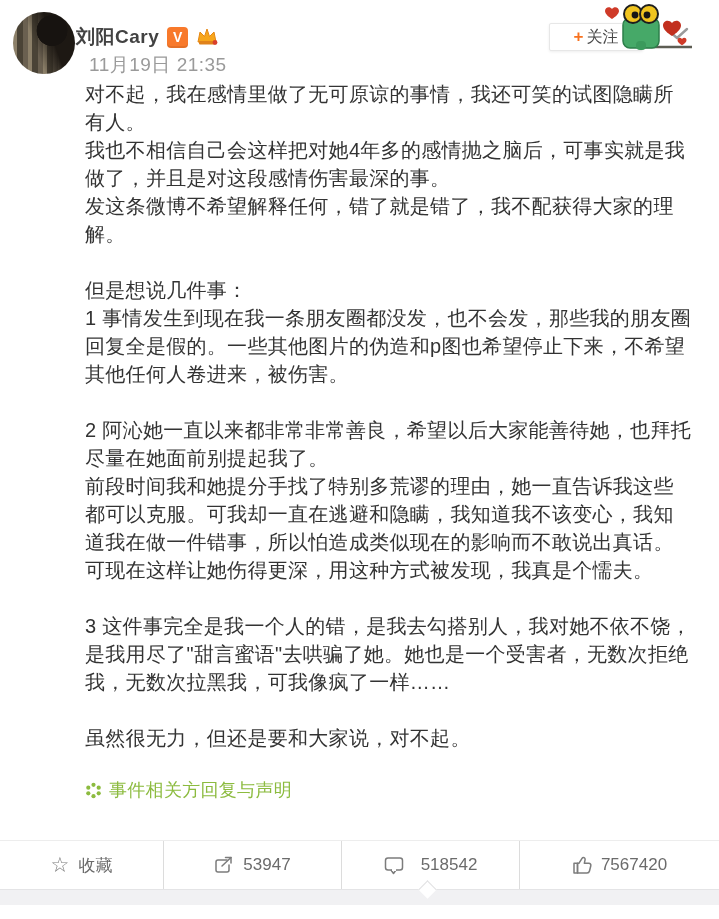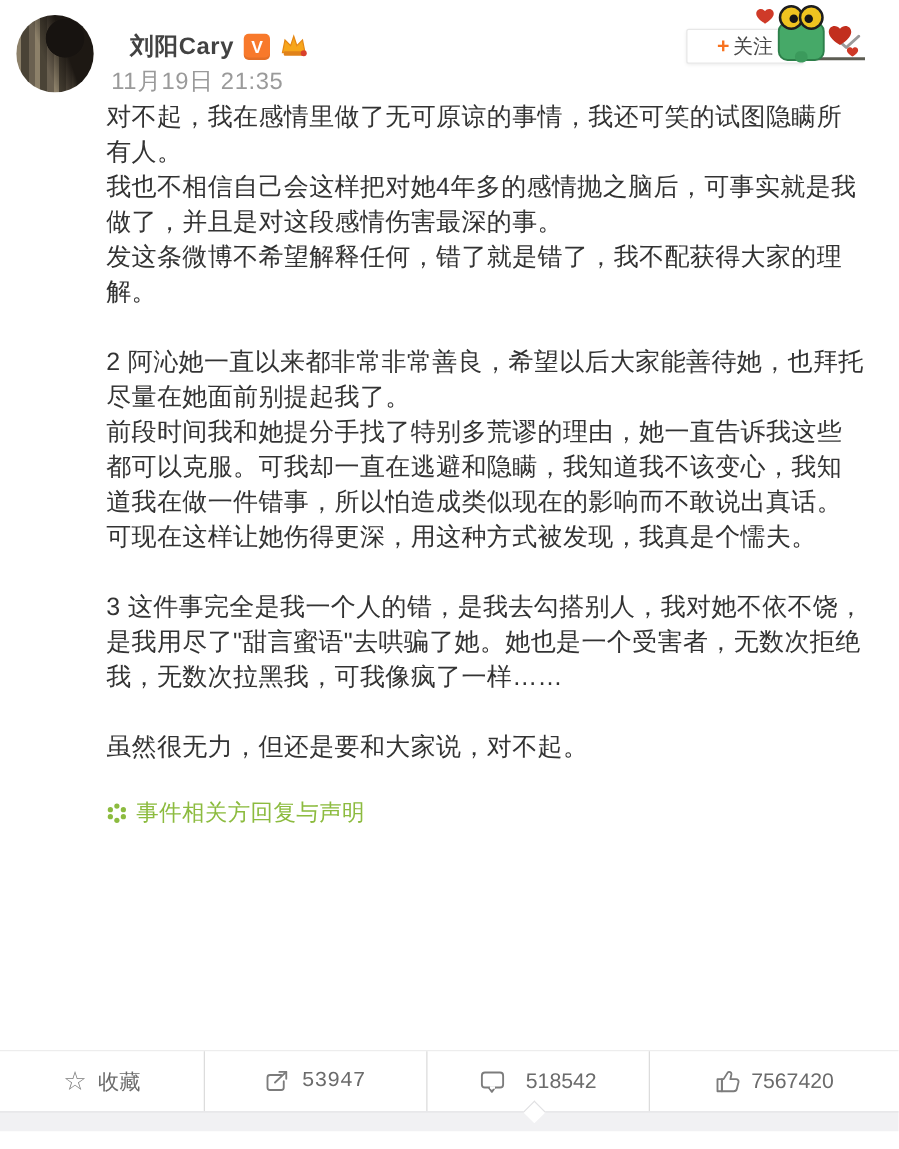--- a/index.html
+++ b/index.html
@@ -10,21 +10,21 @@
   }
   
   .avatar{
     position:absolute;left:13px;top:12px;width:62px;height:62px;border-radius:50%;
     overflow:hidden;
     background:
       radial-gradient(circle at 63% 30%, #171310 0 26%, rgba(0,0,0,0) 27%),
       linear-gradient(250deg, #1d1813 0 38%, rgba(0,0,0,0) 62%),
       repeating-linear-gradient(90deg,#8c8069 0 4px,#4a4336 4px 10px,#6a6050 10px 15px);
   }
-  .name-row{position:absolute;left:104px;top:24px;display:flex;align-items:center;gap:8px;}
+  .name-row{position:absolute;left:76px;top:24px;display:flex;align-items:center;gap:8px;}
   .author{font-size:19px;font-weight:bold;color:#424242;letter-spacing:.5px;}
   .v-badge{
     width:21px;height:21px;border-radius:4px;background:#f8792b;color:#fff;
     font-size:14px;font-weight:bold;display:flex;align-items:center;justify-content:center;
     box-shadow:inset 0 -2px 0 rgba(0,0,0,.08);
   }
   .crown{width:22px;height:20px;}
   .timestamp{position:absolute;left:89px;top:52px;font-size:19px;color:#9a9a9a;letter-spacing:.5px;}
   .follow-btn{
     position:absolute;left:549px;top:23px;width:92px;height:26px;background:#fff;
@@ -49,21 +49,21 @@
   .action-bar{
     position:absolute;left:0;top:840px;width:719px;height:48px;background:#fff;
     border-top:1px solid #ededed;display:flex;align-items:stretch;
   }
   .action-item{
     display:flex;align-items:center;justify-content:center;gap:9px;
     color:#6b6b6b;font-size:17px;cursor:pointer;
   }
   .action-item + .action-item{border-left:1px solid #dcdcdc;}
   .ai-1{flex:0 0 163px;}
-  .ai-2{flex:0 0 177px;font-family:Liberation Mono, monospace;}
+  .ai-2{flex:0 0 177px;}
   .ai-3{flex:0 0 177px;gap:17px;}
   .ai-4{flex:1 1 auto;}
   .glyph-icon{font-size:21px;color:#7c7c7c;line-height:1;
     font-family:"DejaVu Sans","Liberation Sans",sans-serif;}
   
   .panel-strip{
     position:absolute;left:0;top:889px;width:719px;height:15px;background:#f1f1f3;
     border-top:1px solid #e4e4e6;
   }
   .caret-notch{
@@ -119,20 +119,22 @@
 <div class="chevron">
   <svg width="26" height="16" viewBox="0 0 26 16">
     <polyline points="3,3 13,12 23,3" fill="none" stroke="#9a9a9a" stroke-width="2.4" stroke-linecap="round" stroke-linejoin="round"></polyline>
   </svg>
 </div>
 
 <div class="post-body">
   <p>对不起，我在感情里做了无可原谅的事情，我还可笑的试图隐瞒所有人。
 我也不相信自己会这样把对她4年多的感情抛之脑后，可事实就是我做了，并且是对这段感情伤害最深的事。
 发这条微博不希望解释任何，错了就是错了，我不配获得大家的理解。</p>
+  <p>但是想说几件事：
+1 事情发生到现在我一条朋友圈都没发，也不会发，那些我的朋友圈回复全是假的。一些其他图片的伪造和p图也希望停止下来，不希望其他任何人卷进来，被伤害。</p>
   <p>2 阿沁她一直以来都非常非常善良，希望以后大家能善待她，也拜托尽量在她面前别提起我了。
 前段时间我和她提分手找了特别多荒谬的理由，她一直告诉我这些都可以克服。可我却一直在逃避和隐瞒，我知道我不该变心，我知道我在做一件错事，所以怕造成类似现在的影响而不敢说出真话。可现在这样让她伤得更深，用这种方式被发现，我真是个懦夫。</p>
   <p>3 这件事完全是我一个人的错，是我去勾搭别人，我对她不依不饶，是我用尽了"甜言蜜语"去哄骗了她。她也是一个受害者，无数次拒绝我，无数次拉黑我，可我像疯了一样……</p>
   <p>虽然很无力，但还是要和大家说，对不起。</p>
 
   <div class="topic-link">
     <span>
       <svg width="17" height="17" viewBox="0 0 17 17">
         <circle cx="8.5" cy="2.8" r="2.1" fill="#8cbb3f"></circle>
         <circle cx="8.5" cy="14.2" r="2.1" fill="#8cbb3f"></circle>

